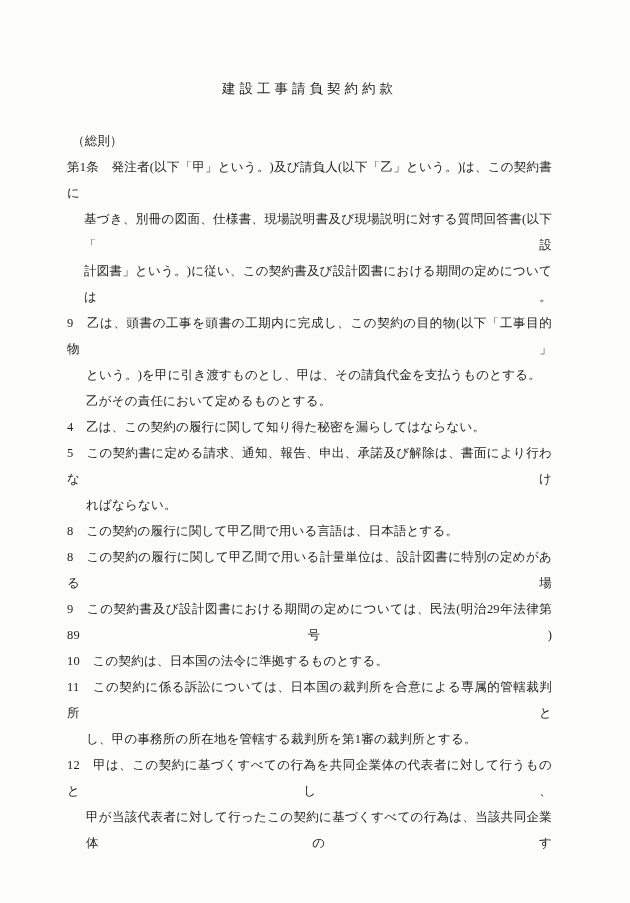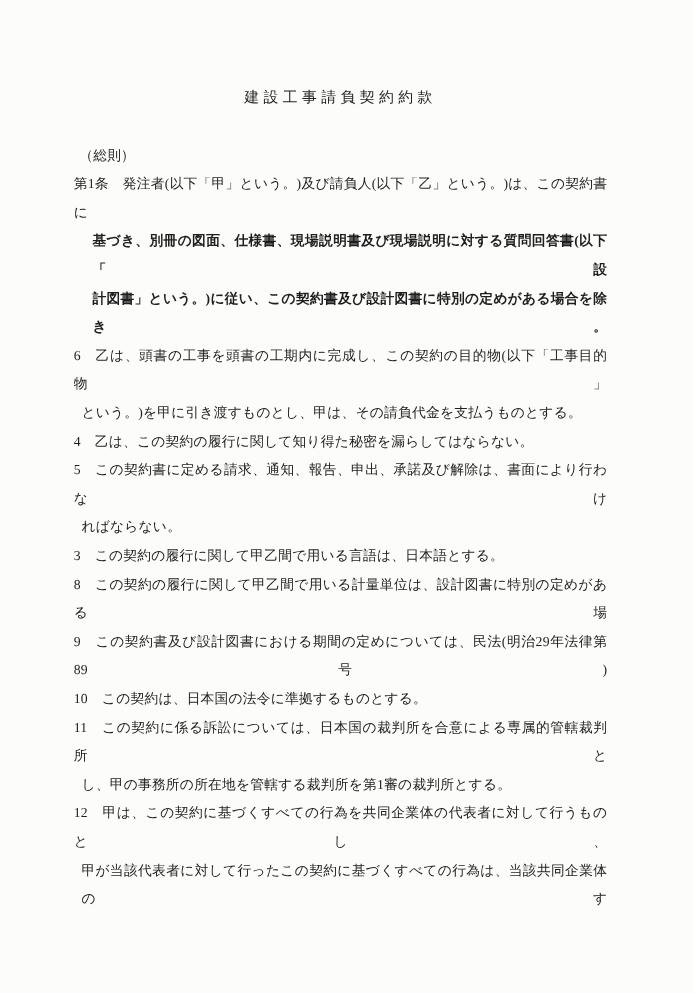--- a/index.html
+++ b/index.html
@@ -31,46 +31,47 @@
   }
   .doc-body { width: 100%; }
   .ln {
     line-height: 26px;
     min-height: 26px;
     letter-spacing: 0.2px;
   }
   
   .ln.h  { padding-left: 5px; }
   
-  .ln.c  { padding-left: 7px; }
+  .ln.c  { padding-left: 7px; margin-left: 12px; }
   
-  .ln.c1 { padding-left: 17px; font-weight: bold; }
+  .ln.c1 { padding-left: 17px; }
   
   .ln.j {
     text-align: justify;
     text-align-last: justify;
     text-justify: inter-character;
   }
 </style>
 </head>
 <body>
 
 <div class="page">
   <div class="title">建設工事請負契約約款</div>
   <div class="doc-body">
     <div class="ln h">（総則）</div>
     <div class="ln p j">第1条　発注者(以下「甲」という。)及び請負人(以下「乙」という。)は、この契約書に</div>
     <div class="ln c1 j">基づき、別冊の図面、仕様書、現場説明書及び現場説明に対する質問回答書(以下「設</div>
-    <div class="ln c1 j">計図書」という。)に従い、この契約書及び設計図書に特別の定めがある場合を除き。</div>
-    <div class="ln p j">6　乙は、頭書の工事を頭書の工期内に完成し、この契約の目的物(以下「工事目的物」</div>
+    <div class="ln c1 j">計図書」という。)に従い、この契約書及び設計図書における期間の定めについては。</div>
+    <div class="ln p j">9　乙は、頭書の工事を頭書の工期内に完成し、この契約の目的物(以下「工事目的物」</div>
     <div class="ln c">という。)を甲に引き渡すものとし、甲は、その請負代金を支払うものとする。</div>
+    <div class="ln c">乙がその責任において定めるものとする。</div>
     <div class="ln p">4　乙は、この契約の履行に関して知り得た秘密を漏らしてはならない。</div>
     <div class="ln p j">5　この契約書に定める請求、通知、報告、申出、承諾及び解除は、書面により行わなけ</div>
     <div class="ln c">ればならない。</div>
-    <div class="ln p">3　この契約の履行に関して甲乙間で用いる言語は、日本語とする。</div>
+    <div class="ln p">8　この契約の履行に関して甲乙間で用いる言語は、日本語とする。</div>
     <div class="ln p j">8　この契約の履行に関して甲乙間で用いる計量単位は、設計図書に特別の定めがある場</div>
     <div class="ln p j">9　この契約書及び設計図書における期間の定めについては、民法(明治29年法律第89号)</div>
     <div class="ln p">10　この契約は、日本国の法令に準拠するものとする。</div>
     <div class="ln p j">11　この契約に係る訴訟については、日本国の裁判所を合意による専属的管轄裁判所と</div>
     <div class="ln c">し、甲の事務所の所在地を管轄する裁判所を第1審の裁判所とする。</div>
     <div class="ln p j">12　甲は、この契約に基づくすべての行為を共同企業体の代表者に対して行うものとし、</div>
     <div class="ln c j">甲が当該代表者に対して行ったこの契約に基づくすべての行為は、当該共同企業体のす</div>
 
   </div>
 </div>

